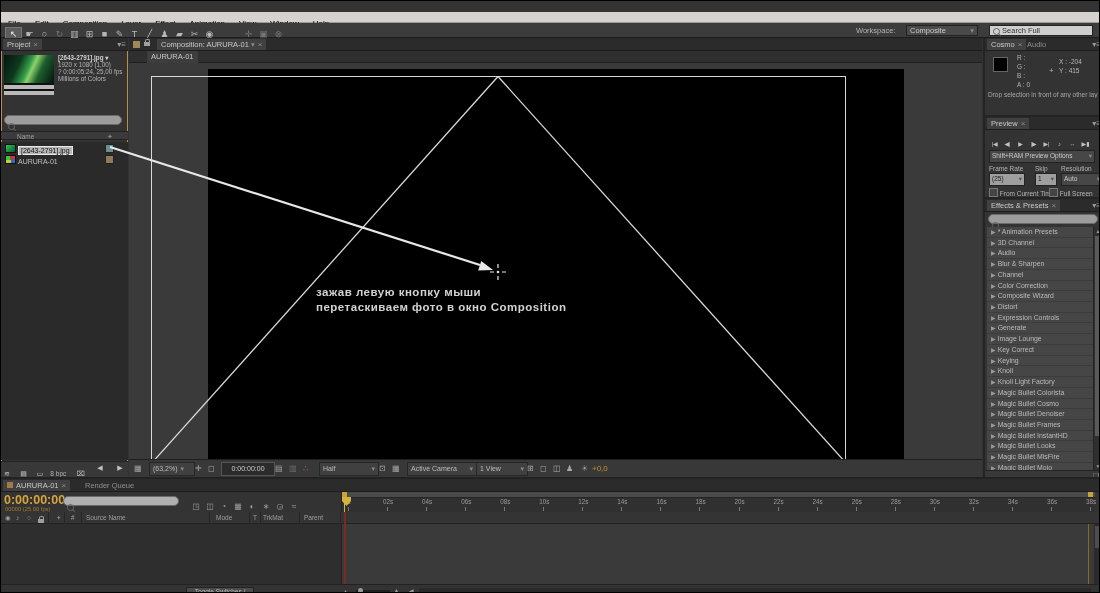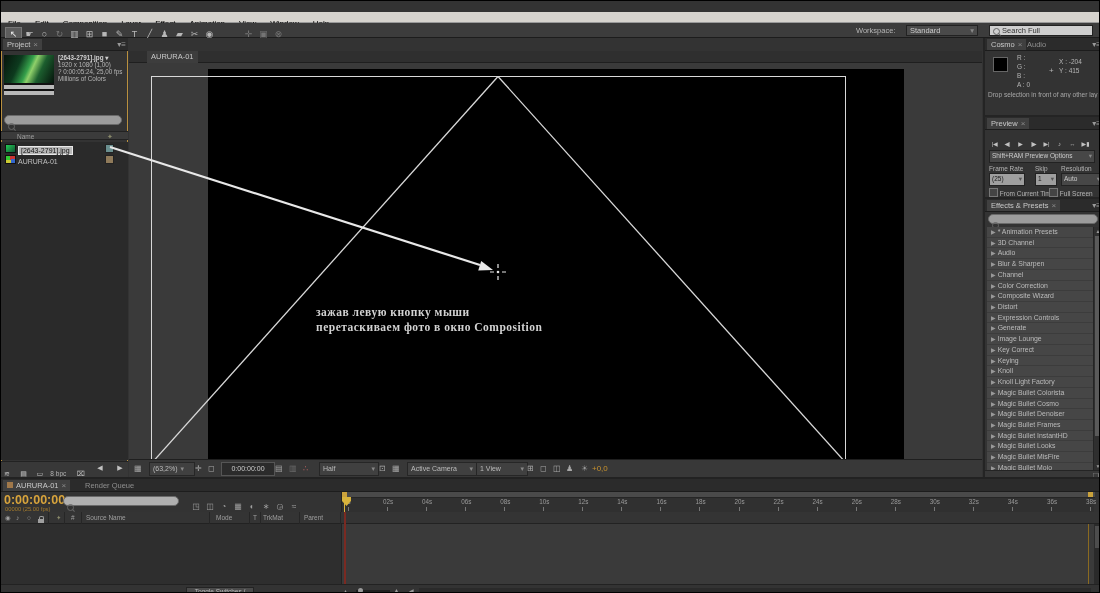--- a/index.html
+++ b/index.html
@@ -40,21 +40,21 @@
   .rowlabel{color:#c0c0c0;font-size:7px;}
   .row.selected .rowlabel{background:#b8b8b8;color:#111;border:1px solid #e8e8e8;padding:0 2px;}
   .chip{position:absolute;top:2px;width:7px;height:7px;border:1px solid #222;}
   .ficon{position:absolute;left:4px;top:2px;width:9px;height:7px;background:linear-gradient(135deg,#2c5,#153);border:1px solid #111;}
   .cicon{position:absolute;left:4px;top:2px;width:9px;height:7px;background:conic-gradient(#c33 0 25%,#36c 0 50%,#cc3 0 75%,#3c3 0);border:1px solid #111;}
   
   #comp{left:128px;top:37px;width:853px;height:439px;background:#333;}
   #viewer{left:0;top:25px;width:853px;height:396px;background:#3a3a3a;overflow:hidden;}
   #blackrect{left:79px;top:6px;width:696px;height:390px;background:#000;}
   #compframe{left:22px;top:13px;width:695px;height:400px;border:1px solid #d8d8d8;}
-  .annot{font-family:Liberation Serif, serif;font-weight:bold;color:#d2d2d2;font-size:11.5px;letter-spacing:.5px;white-space:nowrap;margin-top:20px;}
+  .annot{font-family:Liberation Sans, sans-serif;font-weight:bold;color:#d2d2d2;font-size:11.5px;letter-spacing:.5px;white-space:nowrap;}
   #comp-toolbar{left:0;top:421px;width:853px;height:18px;background:#383838;border-top:1px solid #1f1f1f;}
   .cbtn{position:absolute;top:3px;color:#a8a8a8;font-size:8px;line-height:11px;}
   .cdd{position:absolute;top:2px;height:12px;background:#404040;border:1px solid #262626;color:#bbb;font-size:7px;line-height:11px;padding:0 3px;}
   .cdd .ar{color:#888;margin-left:3px;}
   #ctimecode{background:#2b2b2b;border:1px solid #555;color:#ccc;}
   
   .rpanel{left:982px;width:118px;background:#333;border-left:2px solid #242424;}
   .lab{color:#b5b5b5;font-size:6.5px;white-space:nowrap;}
   .tbtn{display:inline-block;width:12px;height:11px;color:#c2c2c2;font-size:7px;line-height:11px;text-align:center;}
   .ddbox{position:absolute;height:11px;border:1px solid #222;font-size:6.5px;line-height:10px;padding:0 2px;white-space:nowrap;}
@@ -99,21 +99,21 @@
   <span class="menu-item">File</span><span class="menu-item">Edit</span><span class="menu-item">Composition</span><span class="menu-item">Layer</span><span class="menu-item">Effect</span><span class="menu-item">Animation</span><span class="menu-item">View</span><span class="menu-item">Window</span><span class="menu-item">Help</span></div>
 
   <div id="toolbar" class="p">
     <span class="p" style="left:4px;top:0;">
       
     <span class="tool active">↖</span><span class="tool">☛</span><span class="tool">○</span><span class="tool dim">↻</span><span class="tool">▥</span><span class="tool">⊞</span><span class="tool">■</span><span class="tool">✎</span><span class="tool">T</span><span class="tool">╱</span><span class="tool">♟</span><span class="tool">▰</span><span class="tool">✂</span><span class="tool">◉</span></span>
     <span class="p" style="left:240px;top:0;">
       
     <span class="tool dim">✛</span><span class="tool dim">▣</span><span class="tool dim">⊗</span></span>
     <span class="p txt" style="left:855px;top:3px;font-size:7.5px;color:#b5b5b5;">Workspace:</span>
-    <span id="ws-dd" class="p" style="left:905px;top:2px;width:72px;"><span>Standard</span><span style="float:right;color:#888;">▾</span></span>
+    <span id="ws-dd" class="p" style="left:905px;top:2px;width:72px;"><span>Composite</span><span style="float:right;color:#888;">▾</span></span>
     <span id="help-search" class="p" style="left:988px;top:2px;width:104px;"><span class="mag"></span> <span>Search Full</span></span>
   </div>
 
   <div id="project" class="p">
     <div class="phead p" style="left:0;top:0;width:127px;height:13px;">
       <span class="ptab" style="left:2px;"><span>Project</span><span class="x">×</span></span>
       <span class="pmenu">▾≡</span>
     </div>
     <div id="proj-thumb" class="p">
       <div class="img"></div>
@@ -149,20 +149,25 @@
       <span class="tbtn">▤</span>
       <span class="tbtn">▭</span>
       <span style="color:#b0b0b0;font-size:6.5px;">8 bpc</span>
       <span class="tbtn" style="margin-left:4px;">⌧</span>
       <span class="tbtn" style="position:absolute;right:22px;">◀</span>
       <span class="tbtn" style="position:absolute;right:2px;">▶</span>
     </div>
   </div>
 
   <div id="comp" class="p">
+    <div class="phead p" style="left:0;top:0;width:853px;height:13px;">
+      <span class="p" style="left:4px;top:3px;width:7px;height:7px;background:#a08858;"></span>
+      <span class="lock" style="position:absolute;left:15px;top:-1px;"></span>
+      <span class="ptab" style="left:28px;"><span>Composition: AURURA-01</span> <span style="color:#888;">▾</span><span class="x">×</span></span>
+    </div>
     <div class="p" style="left:0;top:13px;width:853px;height:12px;background:#2f2f2f;border-bottom:1px solid #1f1f1f;">
       <span class="ptab" style="left:18px;top:0;height:12px;line-height:12px;background:#3d3d3d;">AURURA-01</span>
     </div>
 
     <div id="viewer" class="p">
       <div id="blackrect" class="p"></div>
       <div id="compframe" class="p"></div>
       <svg class="p" style="left:0;top:0;" width="853" height="396">
         <line x1="369" y1="13.5" x2="4" y2="421" stroke="#d8d8d8" stroke-width="1.3"></line>
         <line x1="369" y1="13.5" x2="717" y2="400" stroke="#d8d8d8" stroke-width="1.3"></line>

